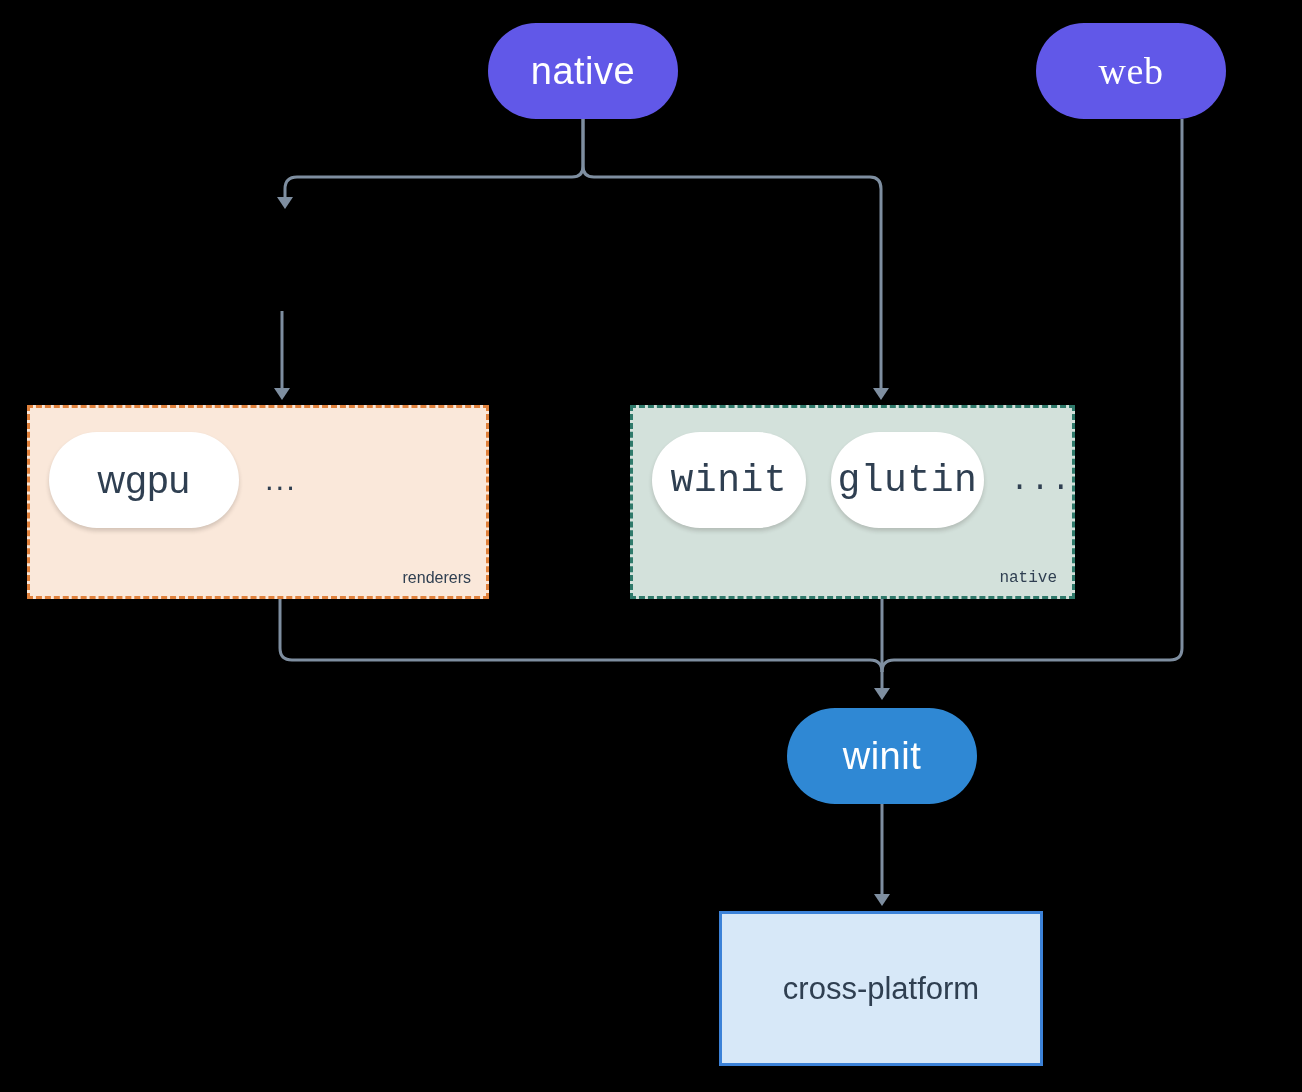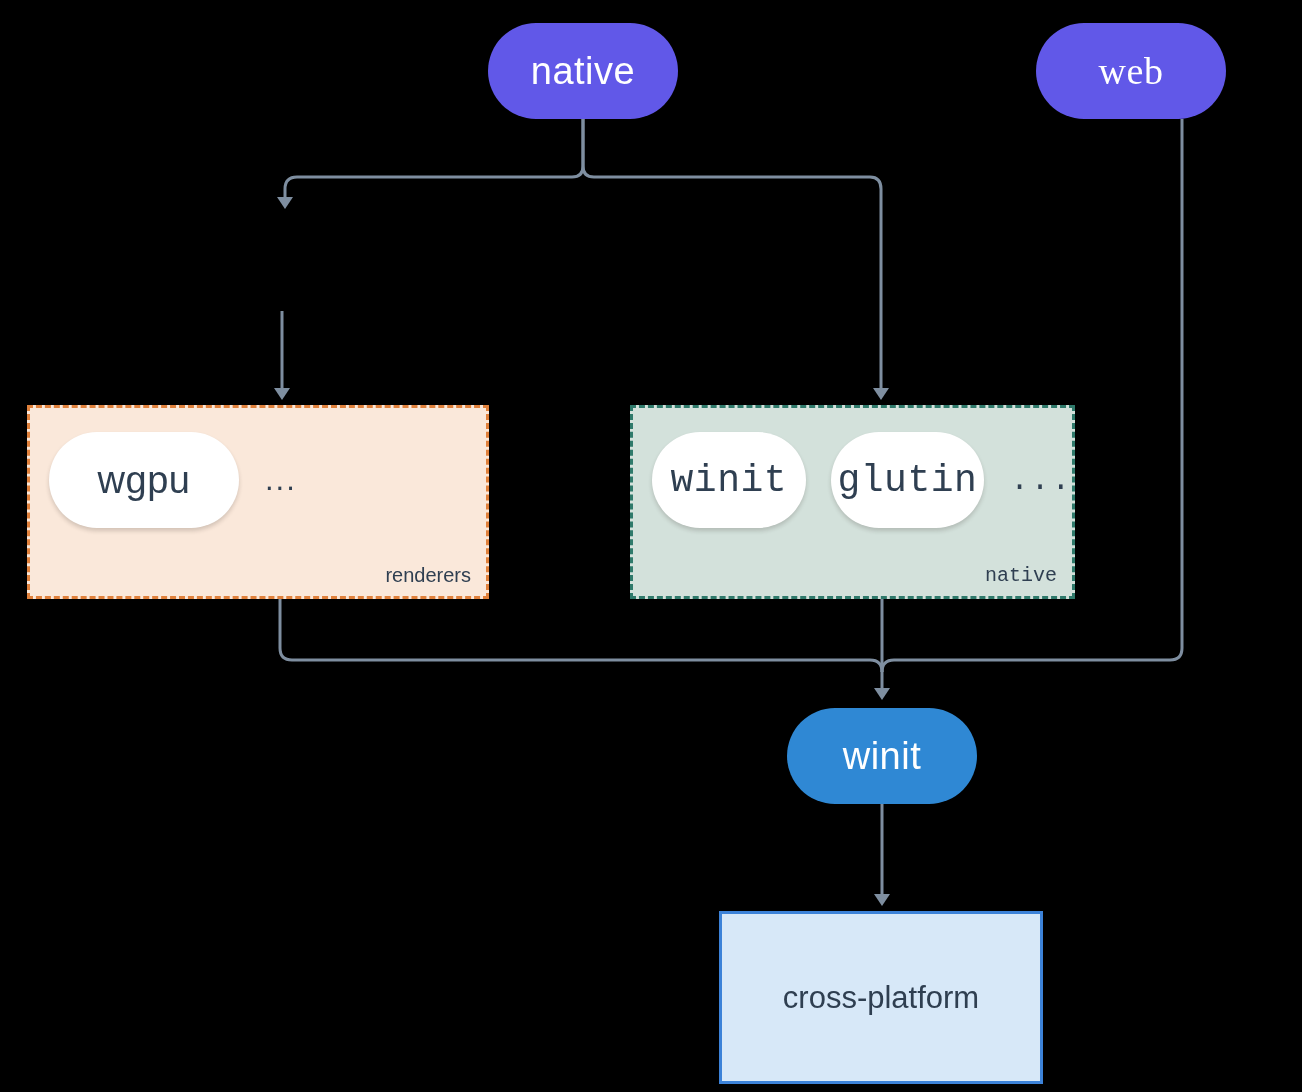--- a/index.html
+++ b/index.html
@@ -59,25 +59,25 @@
   }
   .group-pills{
     display:flex;align-items:center;gap:25px;
     padding:24px 0 0 19px;
   }
   .ellipsis{
     font-size:31px;color:var(--text-dark);letter-spacing:2px;margin-left:1px;
   }
   .group-label{
     position:absolute;right:15px;bottom:9px;
-    font-size:20px;color:var(--text-dark);
+    font-size:16px;color:var(--text-dark);
   }
 
   .app-box{
-    position:absolute;left:719px;top:911px;width:324px;height:173px;
+    position:absolute;left:719px;top:911px;width:324px;height:155px;
     background:var(--app-fill);border:3px solid var(--app-border);
     display:flex;flex-direction:column;align-items:center;justify-content:center;
     font-size:31px;line-height:47px;color:var(--text-dark);text-align:center;
   }
 </style>
 </head>
 <body>
 
 <div class="canvas">
 

